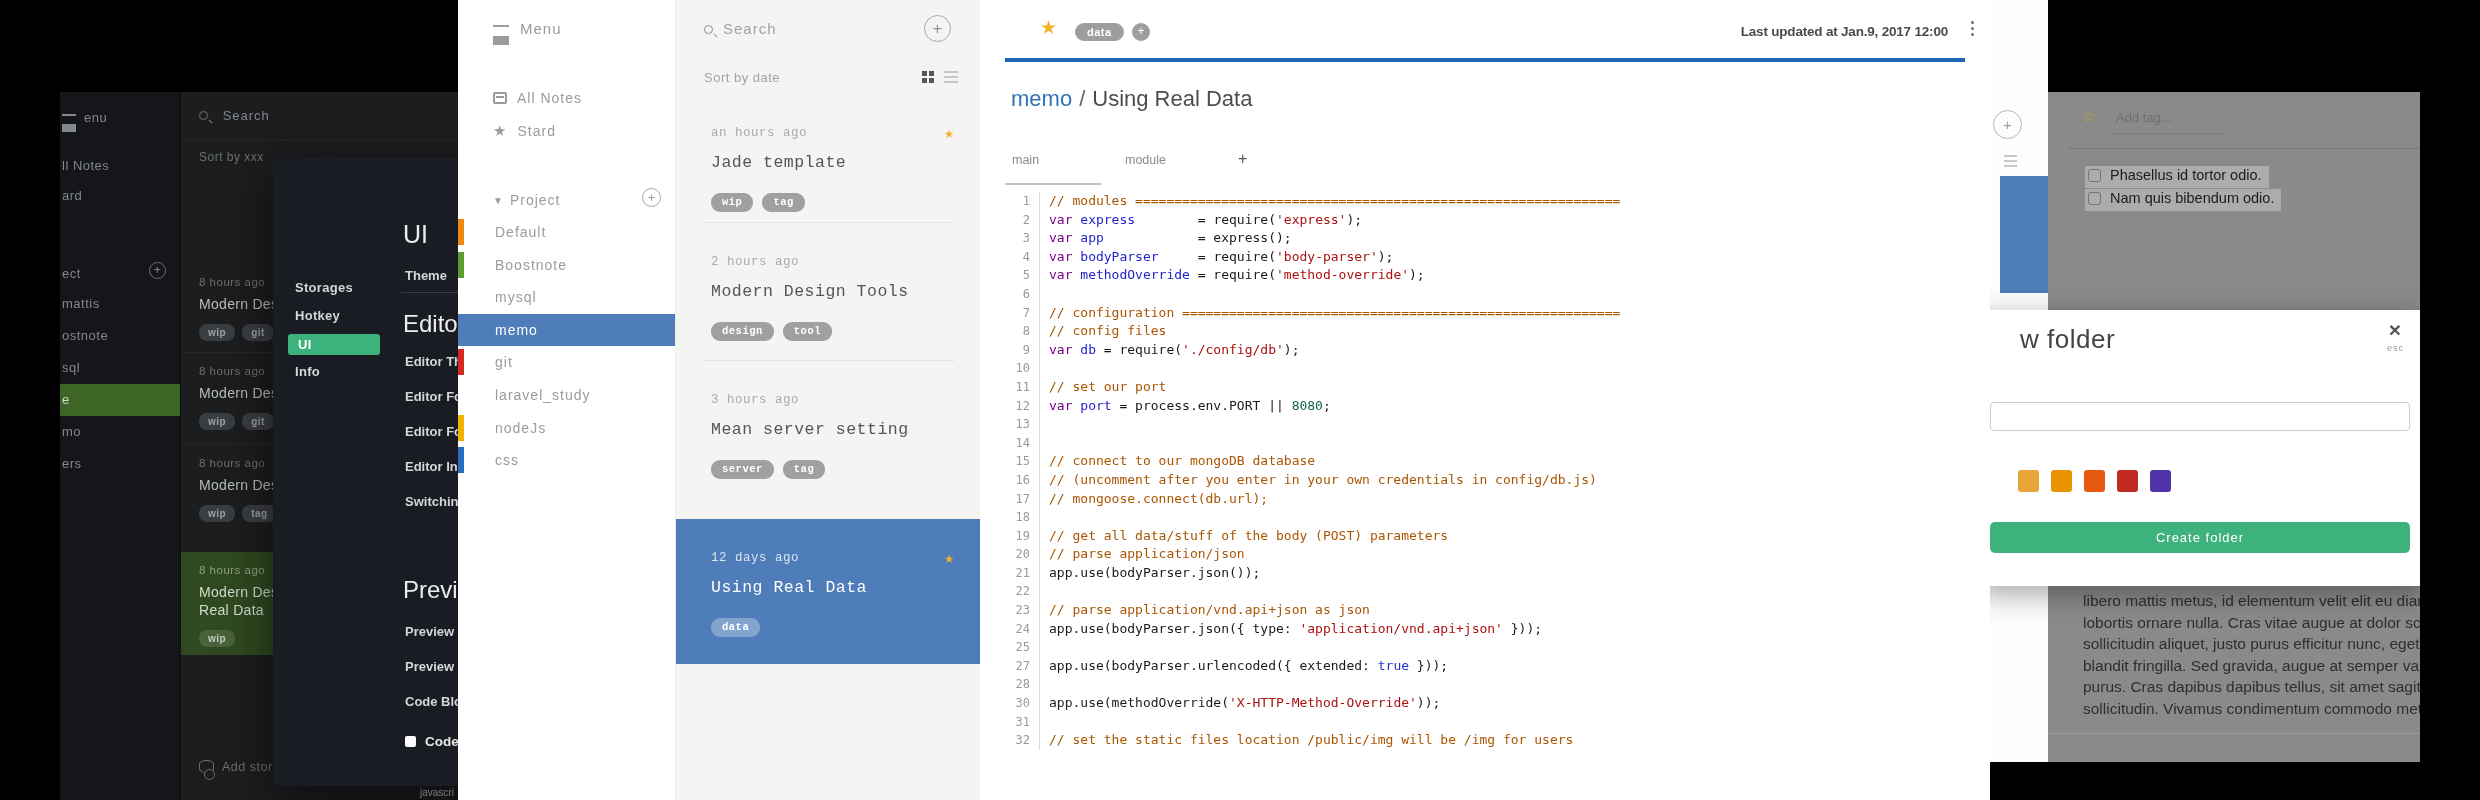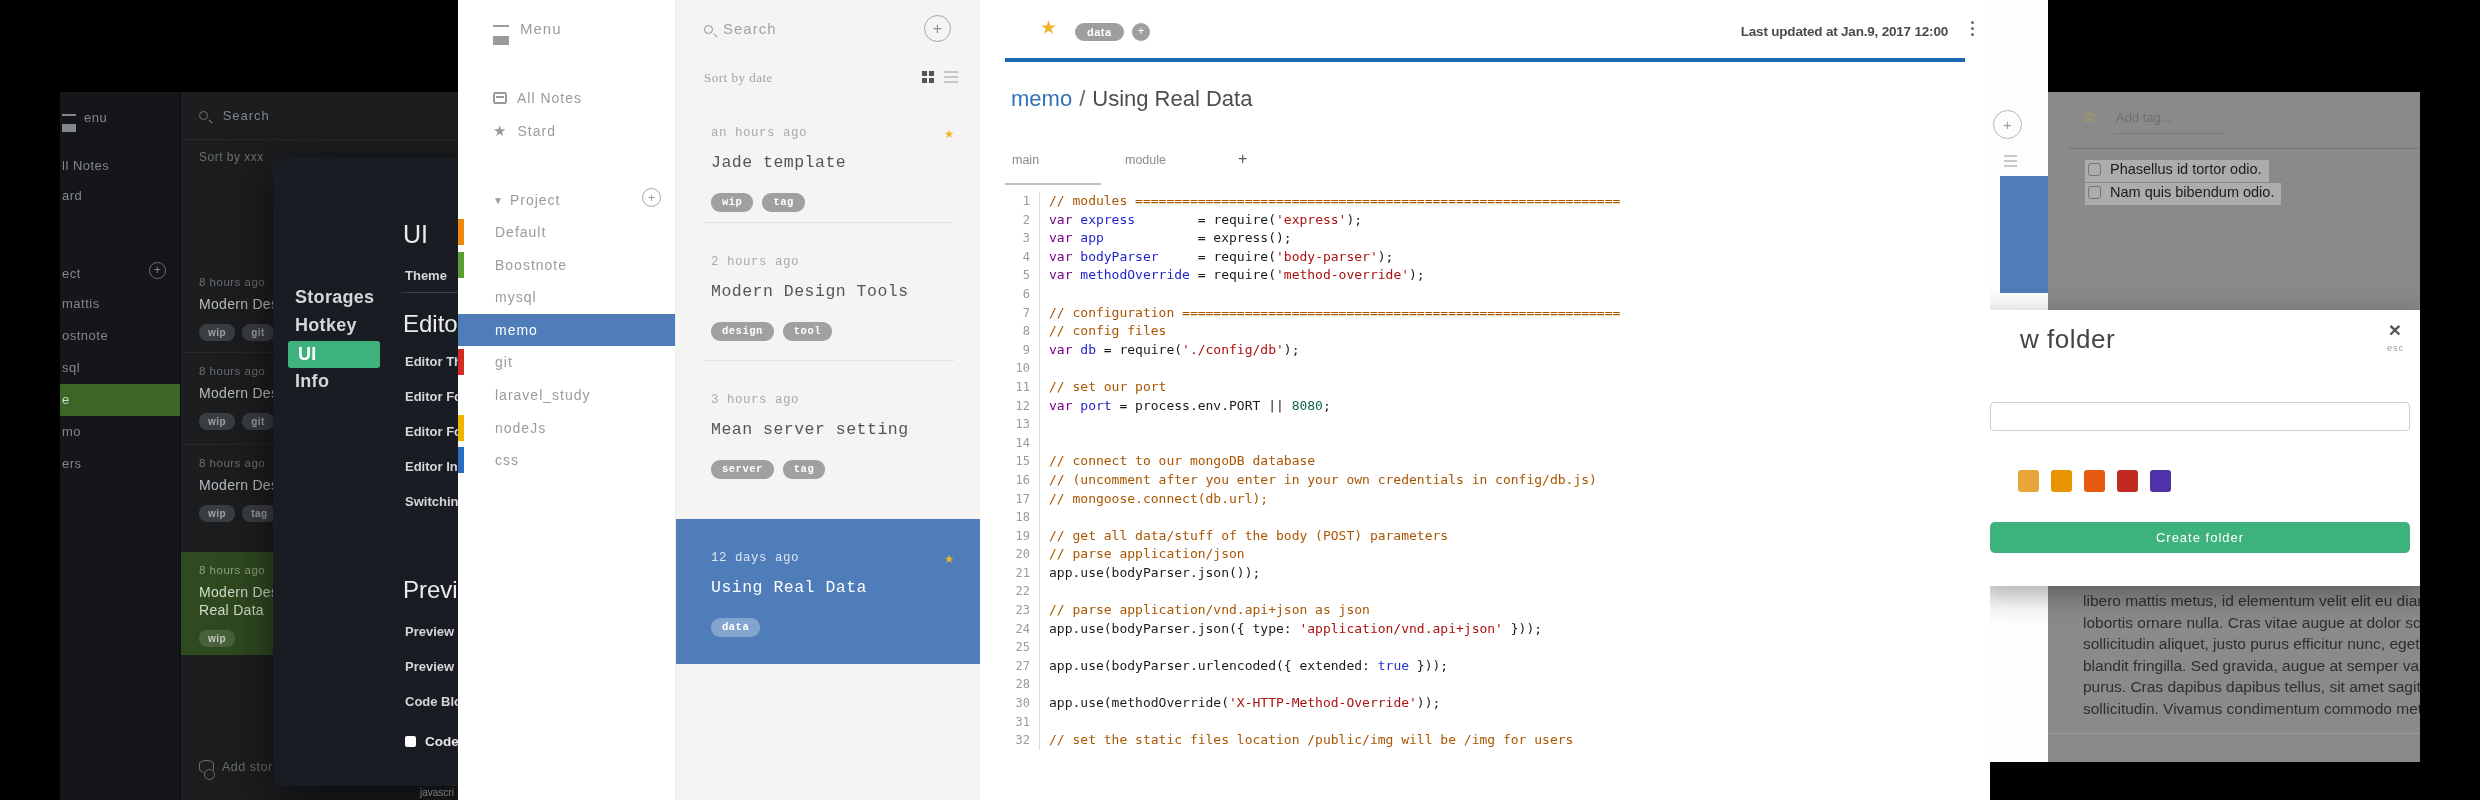--- a/index.html
+++ b/index.html
@@ -34,21 +34,21 @@
   .d-note.sel .h,.d-note.sel .h2 { color:#d4dbcd; }
   .d-note.sel .d-tag { background:rgba(255,255,255,.13); color:#c4ccbd; }
   .d-addstorage { position:absolute; left:18px; top:668px; color:#6d7072; font-size:12.5px; letter-spacing:.5px; }
   .db-icon { display:inline-block; width:15px; height:13px; border:1.5px solid #6d7072; border-radius:50%/30%; margin-right:8px; vertical-align:-2px; position:relative; }
   .db-icon:after { content:""; position:absolute; left:4px; top:8px; width:9px; height:9px; border:1.2px solid #6d7072; border-radius:50%; background:#1b1d1f; }
 
   
   .popup { position:absolute; left:273px; top:158px; width:317px; height:628px; background:#191d23; border-radius:6px;
            box-shadow:0 12px 50px rgba(0,0,0,.6); z-index:3; }
   .p-nav { position:absolute; left:22px; top:58px; width:100px; }
-  .p-nav-item { position:absolute; left:0; color:#d4d6d8; font-size:18px; font-weight:bold; letter-spacing:.3px;margin-top:7px; }
+  .p-nav-item { position:absolute; left:0; color:#d4d6d8; font-size:13px; font-weight:bold; letter-spacing:.3px; }
   .p-nav-item.sel { left:-7px; background:#3eb27d; color:#fff; border-radius:3px; padding:3px 10px; width:92px; }
   .p-panel-title { position:absolute; left:130px; top:62px; color:#ececec; font-size:25px; font-weight:400; }
   .p-theme { position:absolute; left:132px; top:110px; color:#d4d6d8; font-size:13px; font-weight:bold; }
   .p-hr { position:absolute; left:128px; right:0; top:134px; border-top:1px solid #3a3e44; }
   .p-h2 { position:absolute; left:130px; color:#ececec; font-size:24px; font-weight:400; }
   .p-items { position:absolute; left:132px; width:180px; }
   .p-item { height:35px; color:#d4d6d8; font-size:13px; font-weight:bold; white-space:nowrap; }
   .p-check { position:absolute; left:132px; top:576px; color:#e8e8e8; font-size:13.5px; font-weight:bold; }
   .p-box { display:inline-block; width:11px; height:11px; background:#fff; border-radius:2px; margin-right:9px; vertical-align:-1px; }
   .js-tag { position:absolute; left:420px; top:787px; color:#7d7f81; font-size:10px; z-index:4; }
@@ -68,21 +68,21 @@
   .l-folders { position:absolute; left:0; top:216px; width:100%; }
   .l-folder { position:relative; height:32.6px; line-height:32.6px; padding-left:37px; color:#9b9b9b; font-size:14px; letter-spacing:1px; }
   .l-folder.sel { background:#4e7db9; color:#fff; }
   .chip { position:absolute; left:0; top:3px; width:6px; height:26px; }
 
   .n-list { position:absolute; left:217px; top:0; width:305px; height:100%; background:#f4f4f2; border-left:1px solid #ececea; }
   .nl-search { position:absolute; left:28px; top:20px; color:#a3a3a3; font-size:15px; letter-spacing:1px; }
   .mag { display:inline-block; width:9px; height:9px; border:1.5px solid #8e8e8e; border-radius:50%; position:relative; margin-right:10px; }
   .mag:after { content:""; position:absolute; left:8px; top:9px; width:5px; border-top:1.5px solid #8e8e8e; transform:rotate(45deg); }
   .nl-plus { position:absolute; left:248px; top:15px; width:27px; height:27px; border:1px solid #a7a7a7; border-radius:50%; color:#8e8e8e; text-align:center; line-height:25px; font-size:16px; }
-  .nl-sort { position:absolute; left:28px; top:70px; color:#a3a3a3; font-size:13px; letter-spacing:.5px;font-family:Liberation Serif, serif; }
+  .nl-sort { position:absolute; left:28px; top:70px; color:#a3a3a3; font-size:13px; letter-spacing:.5px; }
   .gicon { position:absolute; left:246px; top:71px; width:12px; height:12px; }
   .gicon i { position:absolute; width:5px; height:5px; background:#555; }
   .licon { position:absolute; left:268px; top:71px; width:14px; height:12px; }
   .licon i { position:absolute; left:0; width:14px; border-top:2px solid #c6c6c6; }
   .note { position:absolute; left:0; right:0;font-family:Liberation Mono, monospace; }
   .note.divt { border-top:1px solid #e2e2e0; margin-left:28px; margin-right:26px; }
   .note .t { position:absolute; left:35px; color:#aaa; font-size:12.5px; letter-spacing:.5px; }
   .note.divt .t,.note.divt .h,.note.divt .tags { margin-left:-28px; }
   .note .h { position:absolute; left:35px; color:#555; font-size:16.5px; letter-spacing:.5px; white-space:nowrap; }
   .note .tags { position:absolute; left:35px; }
@@ -120,21 +120,21 @@
   .strip { position:absolute; left:1990px; top:0; width:58px; height:762px; background:#fdfdfd; z-index:2; }
   .strip .circ { position:absolute; left:3px; top:110px; width:29px; height:29px; border:1px solid #b5b5b5; border-radius:50%; color:#9e9e9e; text-align:center; line-height:27px; font-size:15px; }
   .strip .li { position:absolute; left:14px; top:155px; width:13px; }
   .strip .li i { display:block; border-top:2px solid #c9c9c9; margin-bottom:3px; }
   .strip .blueband { position:absolute; left:10px; top:176px; width:48px; height:117px; background:#4e7db9; }
   .r-win { position:absolute; left:2048px; top:92px; width:372px; height:670px; background:#8a8a8a; z-index:2; }
   .rw-star { position:absolute; left:34px; top:14px; color:#c9a13b; font-size:17px; }
   .rw-addtag { position:absolute; left:68px; top:18px; color:#6f6f6f; font-size:13px; }
   .rw-tagline { position:absolute; left:66px; top:41px; width:112px; border-top:1px solid #7a7a7a; }
   .rw-hr { position:absolute; left:20px; right:0; top:56px; border-top:1px solid #767676; }
-  .rw-checks { position:absolute; left:37px; top:68px;text-align:right; }
+  .rw-checks { position:absolute; left:37px; top:74px;text-align:right; }
   .rw-check { height:22px; margin-bottom:1px; background:#acacac; display:table; padding:1px 7px 1px 3px; color:#1c1c1c; font-size:14.5px; }
   .cbox { display:inline-block; width:13px; height:13px; border:1.5px solid #747474; border-radius:3px; margin-right:9px; vertical-align:-2px; }
   .rw-heading { position:absolute; left:37px; top:228px; color:#0f0f0f; font-size:31px; font-weight:bold; white-space:nowrap; }
   .rw-partial { position:absolute; left:40px; top:295px; color:#3c3c3c; font-size:16px; white-space:nowrap; }
   .rw-para { position:absolute; left:35px; top:498px; right:0; color:#2e2e2e; font-size:15.5px; line-height:21.5px; overflow:hidden; }
   .rw-para div { white-space:nowrap; }
   .rw-hr2 { position:absolute; left:0; right:0; top:641px; border-top:1px solid #9b9b9b; }
 
   
   .dialog { position:absolute; left:1975px; top:310px; width:450px; height:276px; background:#fff; border-radius:6px; z-index:5;

